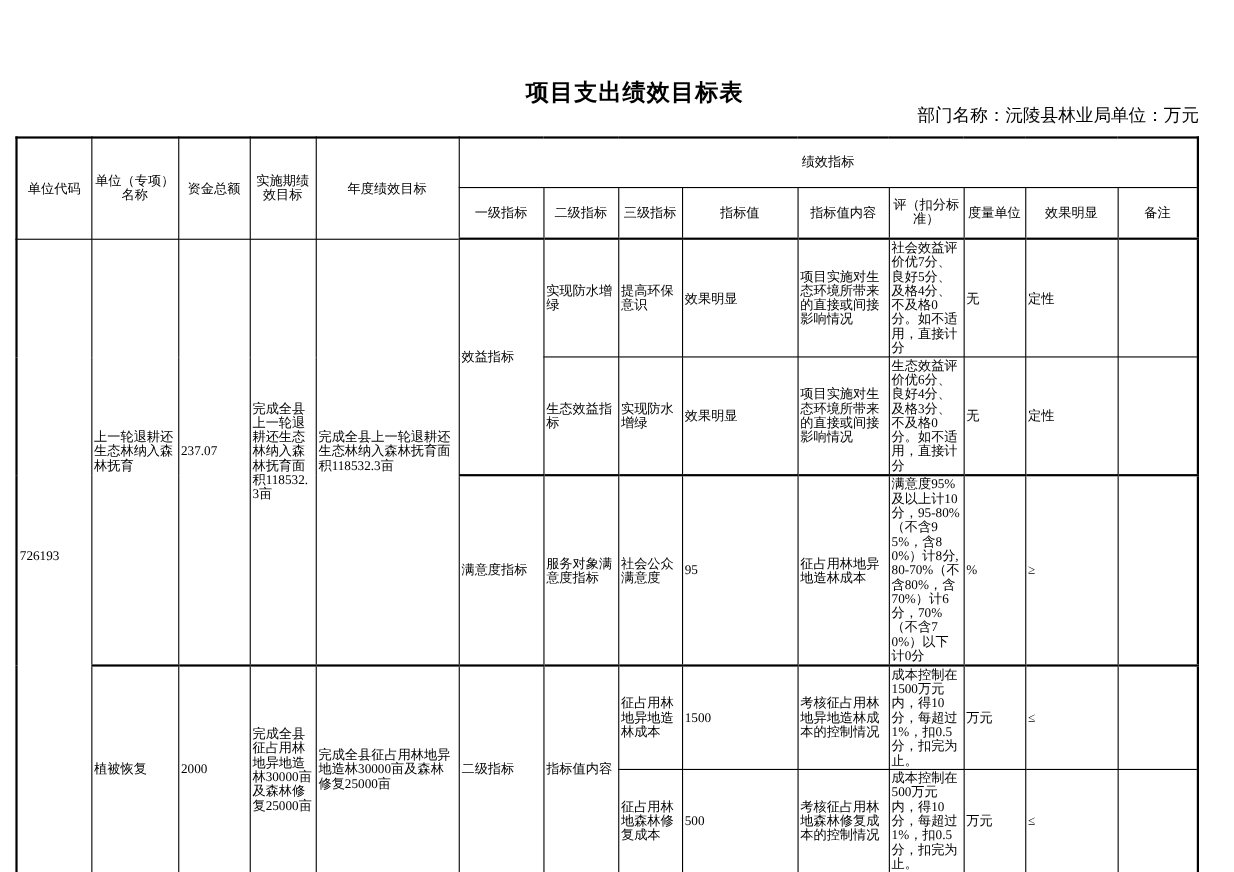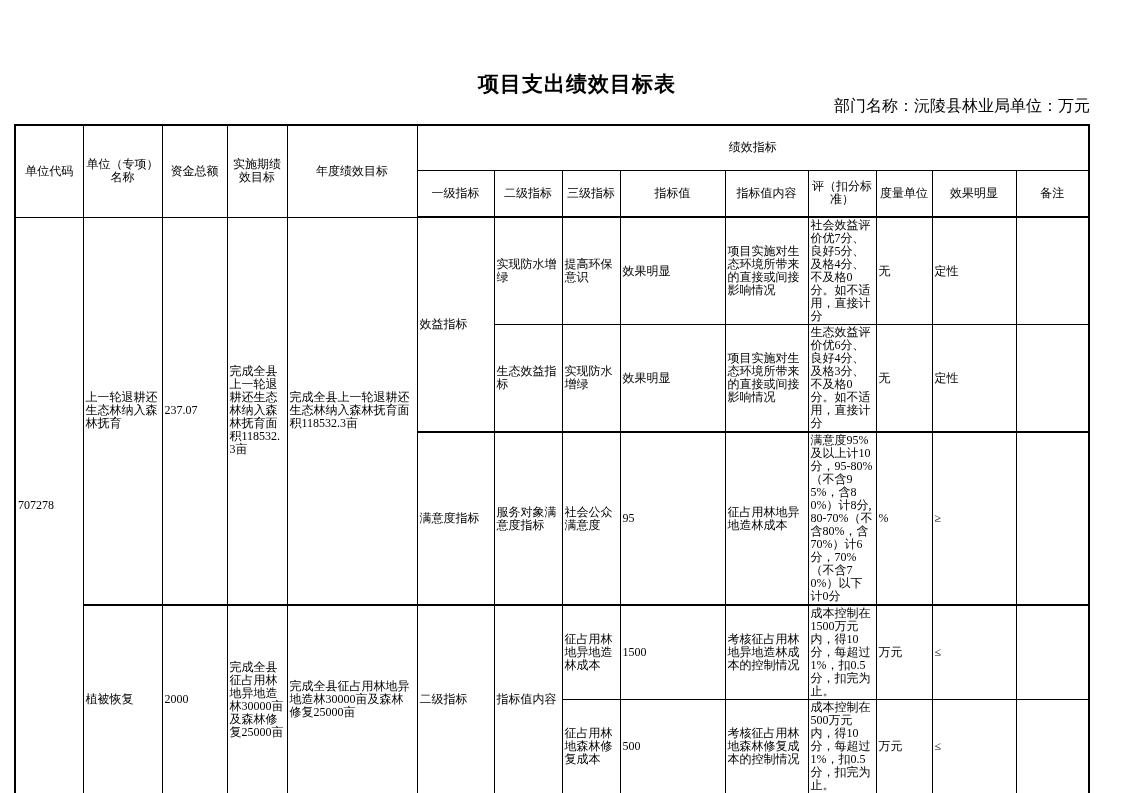--- a/index.html
+++ b/index.html
@@ -100,21 +100,21 @@
         <th>指标值</th>
         <th>指标值内容</th>
         <th>评（扣分标准）</th>
         <th>度量单位</th>
         <th>效果明显</th>
         <th>备注</th>
       </tr>
     </thead>
     <tbody>
       <tr class="r1">
-        <td rowspan="5">707278</td>
+        <td rowspan="5">726193</td>
         <td rowspan="3" class="gsep">上一轮退耕还生态林纳入森林抚育</td>
         <td rowspan="3" class="num gsep">237.07</td>
         <td rowspan="3" class="gsep">完成全县上一轮退耕还生态林纳入森林抚育面积118532.3亩</td>
         <td rowspan="3" class="gsep">完成全县上一轮退耕还生态林纳入森林抚育面积118532.3亩</td>
         <td rowspan="2" class="gsep">效益指标</td>
         <td>实现防水增绿</td>
         <td>提高环保意识</td>
         <td>效果明显</td>
         <td>项目实施对生态环境所带来的直接或间接影响情况</td>
         <td>社会效益评价优7分、良好5分、及格4分、不及格0分。如不适用，直接计分</td>

